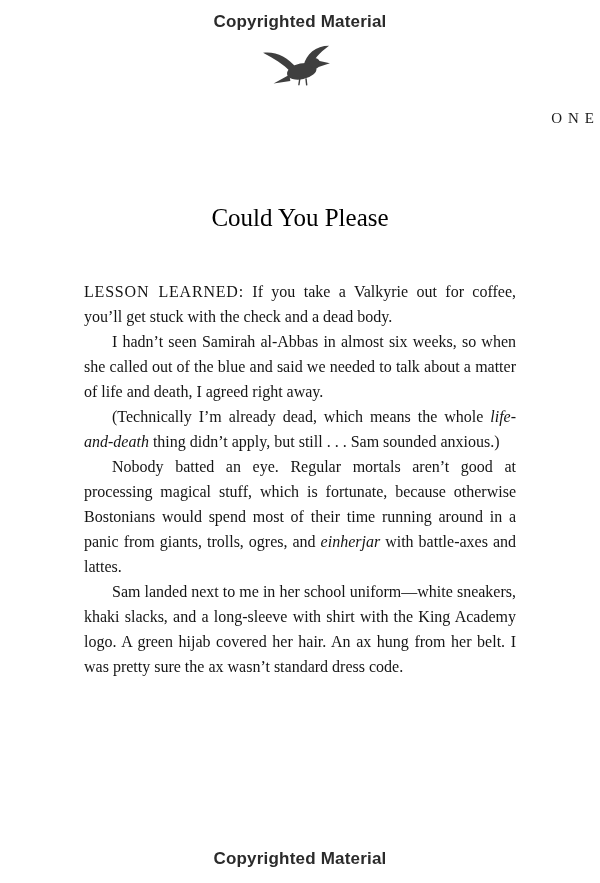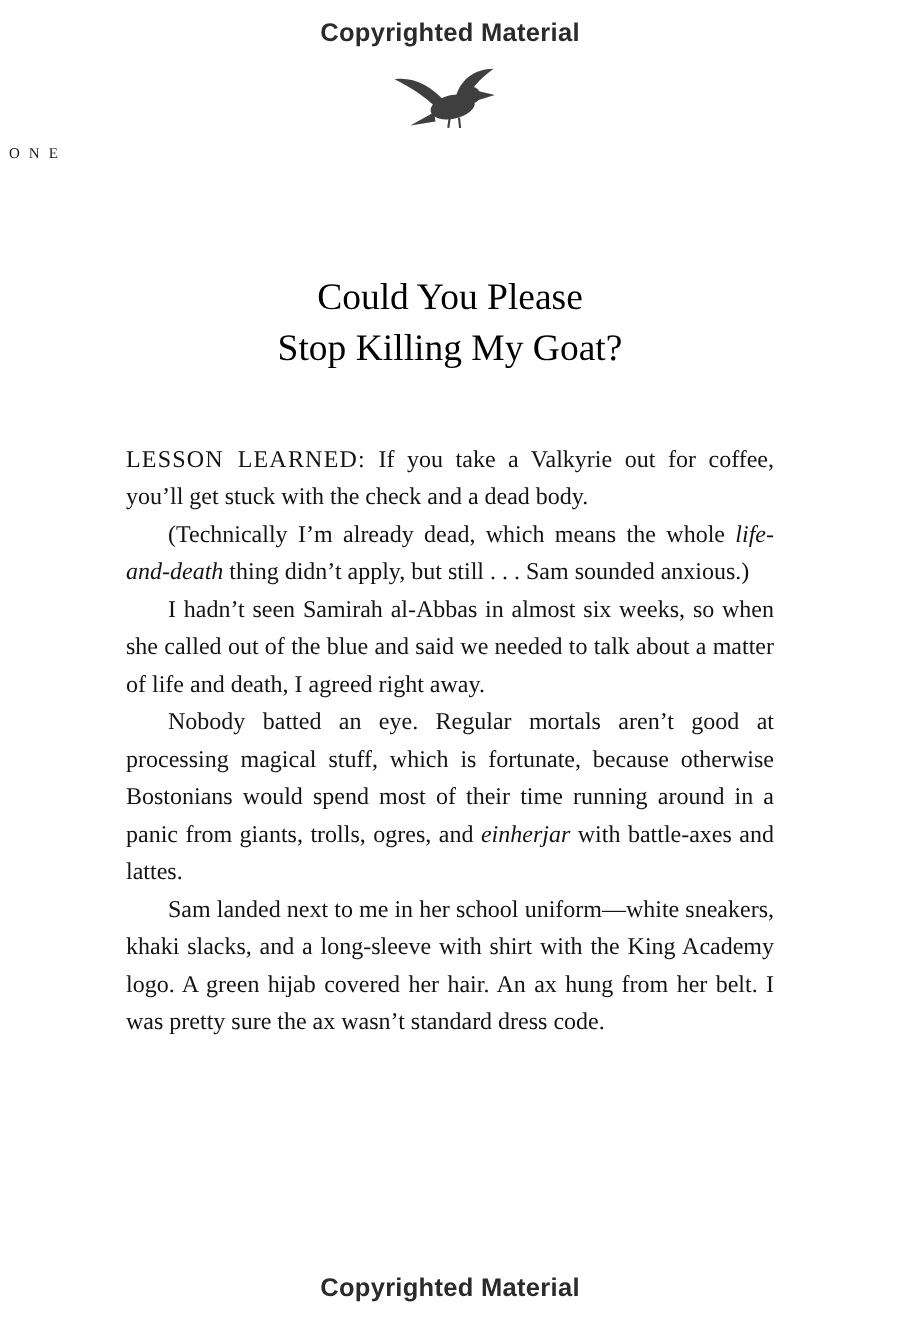--- a/index.html
+++ b/index.html
@@ -24,25 +24,25 @@
   .wm-top { padding-top: 12px; }
   .wm-bottom { position: absolute; bottom: 14px; left: 0; right: 0; }
   .ornament {
     width: 88px;
     height: 56px;
     margin: 6px auto 0;
     display: block;
   }
   .ornament svg { width: 100%; height: 100%; display: block; }
   .chapter-number {
-    text-align: left;
-    font-size: 10px;
+    text-align: right;
+    font-size: 15px;
     letter-spacing: 6px;
     text-indent: 6px;
-    margin-top: 3px;
+    margin-top: 16px;
     color: #1a1a1a;
   }
   .chapter-title {
     text-align: center;
     font-size: 25px;
     line-height: 34px;
     font-weight: normal;
     margin: 74px 0 0 0;
     color: #000;
   }
@@ -77,26 +77,25 @@
         <rect x="49" y="44" width="1.6" height="8" transform="rotate(8 50 44)"></rect>
         <rect x="56" y="44" width="1.6" height="8" transform="rotate(-6 57 44)"></rect>
       </g>
     </svg>
   </div>
 
   <div class="chapter-number">ONE</div>
 
   <h1 class="chapter-title">
     <span>Could You Please</span><br>
-    <span>Stop Killing My Goat?</span>
   </h1>
 
   <div class="body-text">
       <p class="para"><span class="spaced">LESSON LEARNED:</span><span> If you take a Valkyrie out for coffee, you’ll get stuck with the check and a dead body.</span></p>
+      <p class="para indent"><span>I hadn’t seen Samirah al-Abbas in almost six weeks, so when she called out of the blue and said we needed to talk about a matter of life and death, I agreed right away.</span></p>
       <p class="para indent"><span>(Technically I’m already dead, which means the whole </span><span class="italic">life-and-death</span><span> thing didn’t apply, but still . . . Sam sounded anxious.)</span></p>
-      <p class="para indent"><span>I hadn’t seen Samirah al-Abbas in almost six weeks, so when she called out of the blue and said we needed to talk about a matter of life and death, I agreed right away.</span></p>
       <p class="para indent"><span>Nobody batted an eye. Regular mortals aren’t good at processing magical stuff, which is fortunate, because otherwise Bostonians would spend most of their time running around in a panic from giants, trolls, ogres, and </span><span class="italic">einherjar</span><span> with battle-axes and lattes.</span></p>
       <p class="para indent"><span>Sam landed next to me in her school uniform—white sneakers, khaki slacks, and a long-sleeve with shirt with the King Academy logo. A green hijab covered her hair. An ax hung from her belt. I was pretty sure the ax wasn’t standard dress code.</span></p>
     </div>
 
   <div class="watermark wm-bottom">Copyrighted Material</div>
 
 </div>
 
 </body></html>

